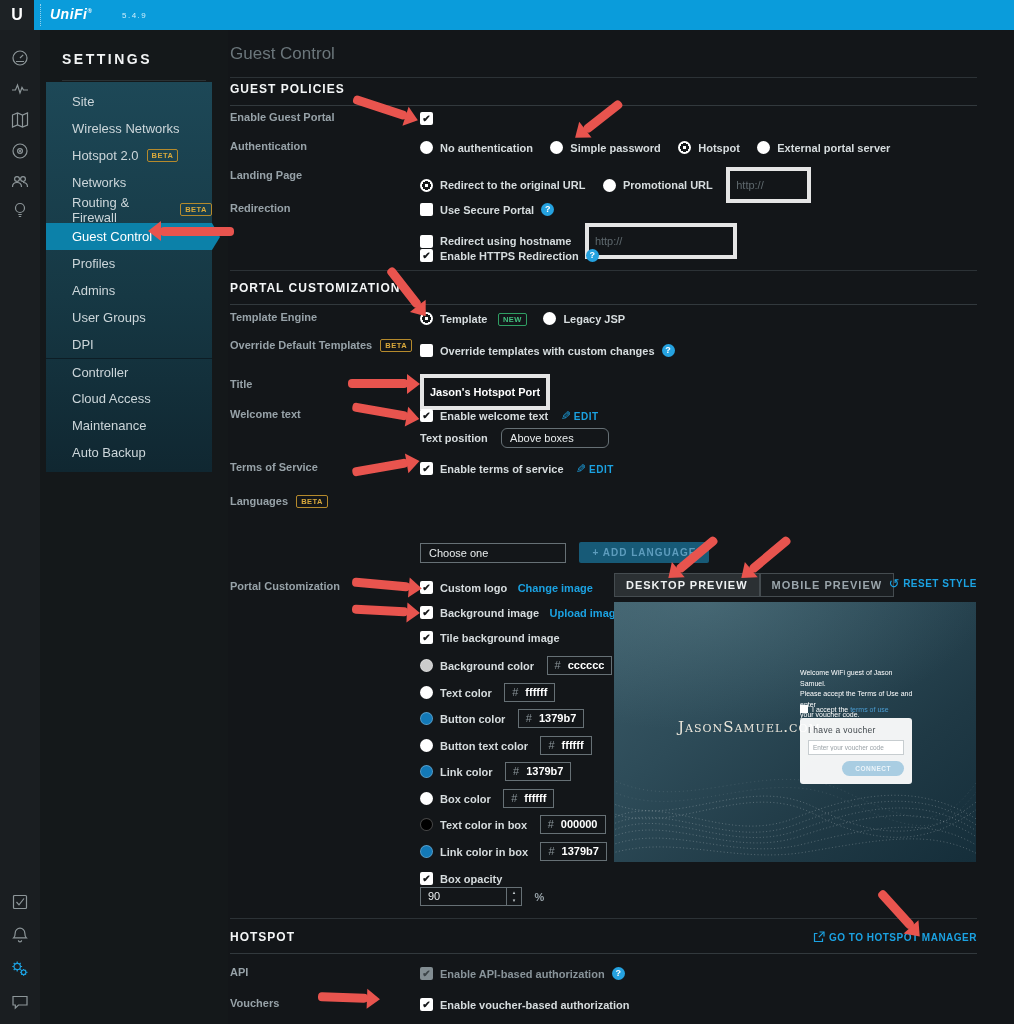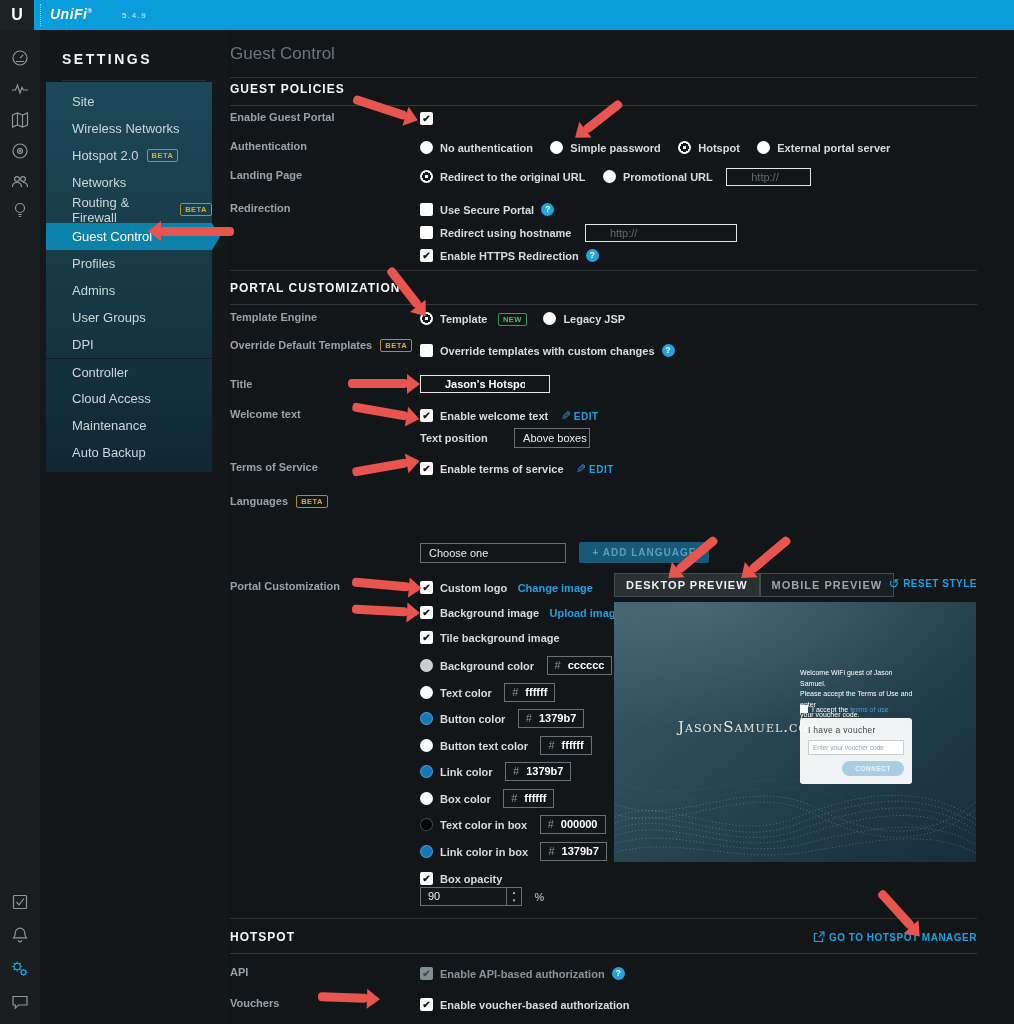--- a/index.html
+++ b/index.html
@@ -49,21 +49,21 @@
   .radio { display:inline-block; width:13px; height:13px; border-radius:50%; background:#fff; vertical-align:middle; cursor:pointer; }
   .radio.sel { background:radial-gradient(circle at 50% 50%, #ffffff 0 1.8px, #15181a 1.8px 4.4px, #ffffff 4.4px 100%); }
 
   .opt { color:#d6dcde; font-size:11px; font-weight:bold; vertical-align:middle; margin-left:7px; }
   .opt.muted { color:#89949a; }
   .gap { margin-right:13px; }
 
   .help { display:inline-block; width:13px; height:13px; border-radius:50%; background:#25a2e0; vertical-align:middle; margin-left:7px; position:relative; }
   .help::after { content:"?"; position:absolute; left:0; top:0; width:13px; color:#fff; font-size:9px; font-weight:bold; text-align:center; line-height:13px; }
 
-  .tinput { background:transparent; border:1px solid #e5e5e5; color:#e0e5e7; font-size:11px; padding:2px 24px; height:18px; font-family:inherit; vertical-align:middle; }
+  .tinput { background:transparent; border:4px solid #e5e5e5; color:#e0e5e7; font-size:11px; padding:2px 6px; height:36px; font-family:inherit; vertical-align:middle; }
   .tinput::placeholder { color:#5f696e; }
   .valbox { display:inline-block; border:1px solid #667075; color:#e9edee; font-size:11px; padding:0 8px; height:20px; line-height:18px; vertical-align:middle; }
 
   .link { color:#1ba2e2; font-size:11px; font-weight:bold; cursor:pointer; }
   .edit-link { color:#1ba2e2; font-size:10px; font-weight:bold; letter-spacing:.5px; cursor:pointer; }
   .pencil { color:#1ba2e2; font-size:12px; margin:0 3px 0 8px; vertical-align:middle; display:inline-block; transform:scaleX(-1); }
 
   
   .ltable { left:192px; width:492px; }
   .lt-head { display:flex; color:#8d979c; font-size:10px; font-weight:bold; letter-spacing:.5px; padding:4px 14px 7px 14px; border-bottom:2px solid #58626a; }
@@ -285,21 +285,21 @@
     <input class="tinput" style="width: 130px; color: rgb(255, 255, 255); font-weight: bold;" value="Jason's Hotspot Portal">
   </div>
 
   <div class="abs flabel" style="top:378px">Welcome text</div>
   <div class="abs ctrl" style="top:376px">
     <span class="cb checked"></span><span class="opt">Enable welcome text</span>
     <span class="pencil">✎</span><span class="edit-link">EDIT</span>
   </div>
   <div class="abs ctrl" style="top:398px">
     <span class="opt" style="margin-left:0">Text position</span>
-    <span class="valbox" style="width:76px; margin-left:22px;">Above boxes</span>
+    <span class="valbox" style="width:108px; margin-left:9px;border-radius:6px;">Above boxes</span>
   </div>
 
   <div class="abs flabel" style="top:431px">Terms of Service</div>
   <div class="abs ctrl" style="top:429px">
     <span class="cb checked"></span><span class="opt">Enable terms of service</span>
     <span class="pencil">✎</span><span class="edit-link">EDIT</span>
   </div>
 
   <div class="abs flabel" style="top:465px">
     <span>Languages</span>

